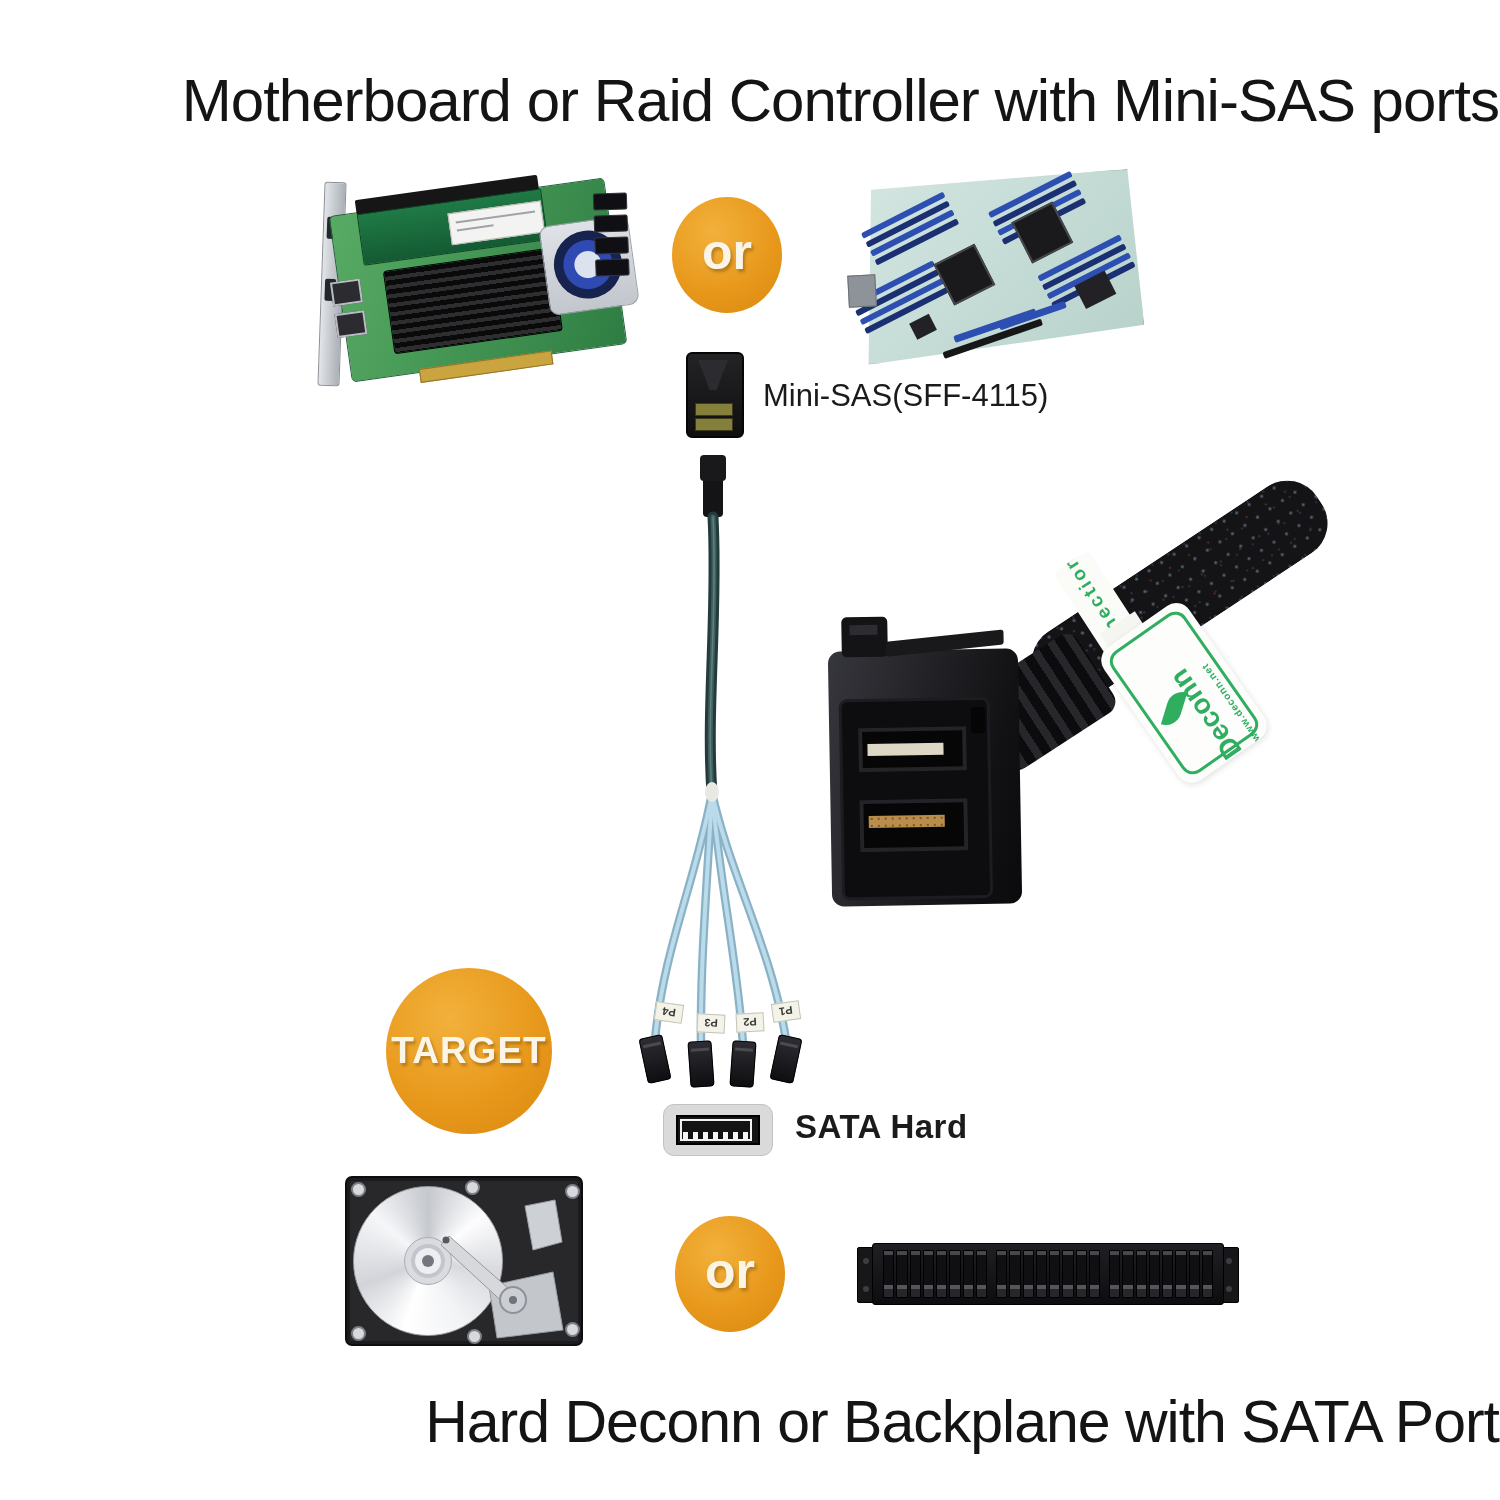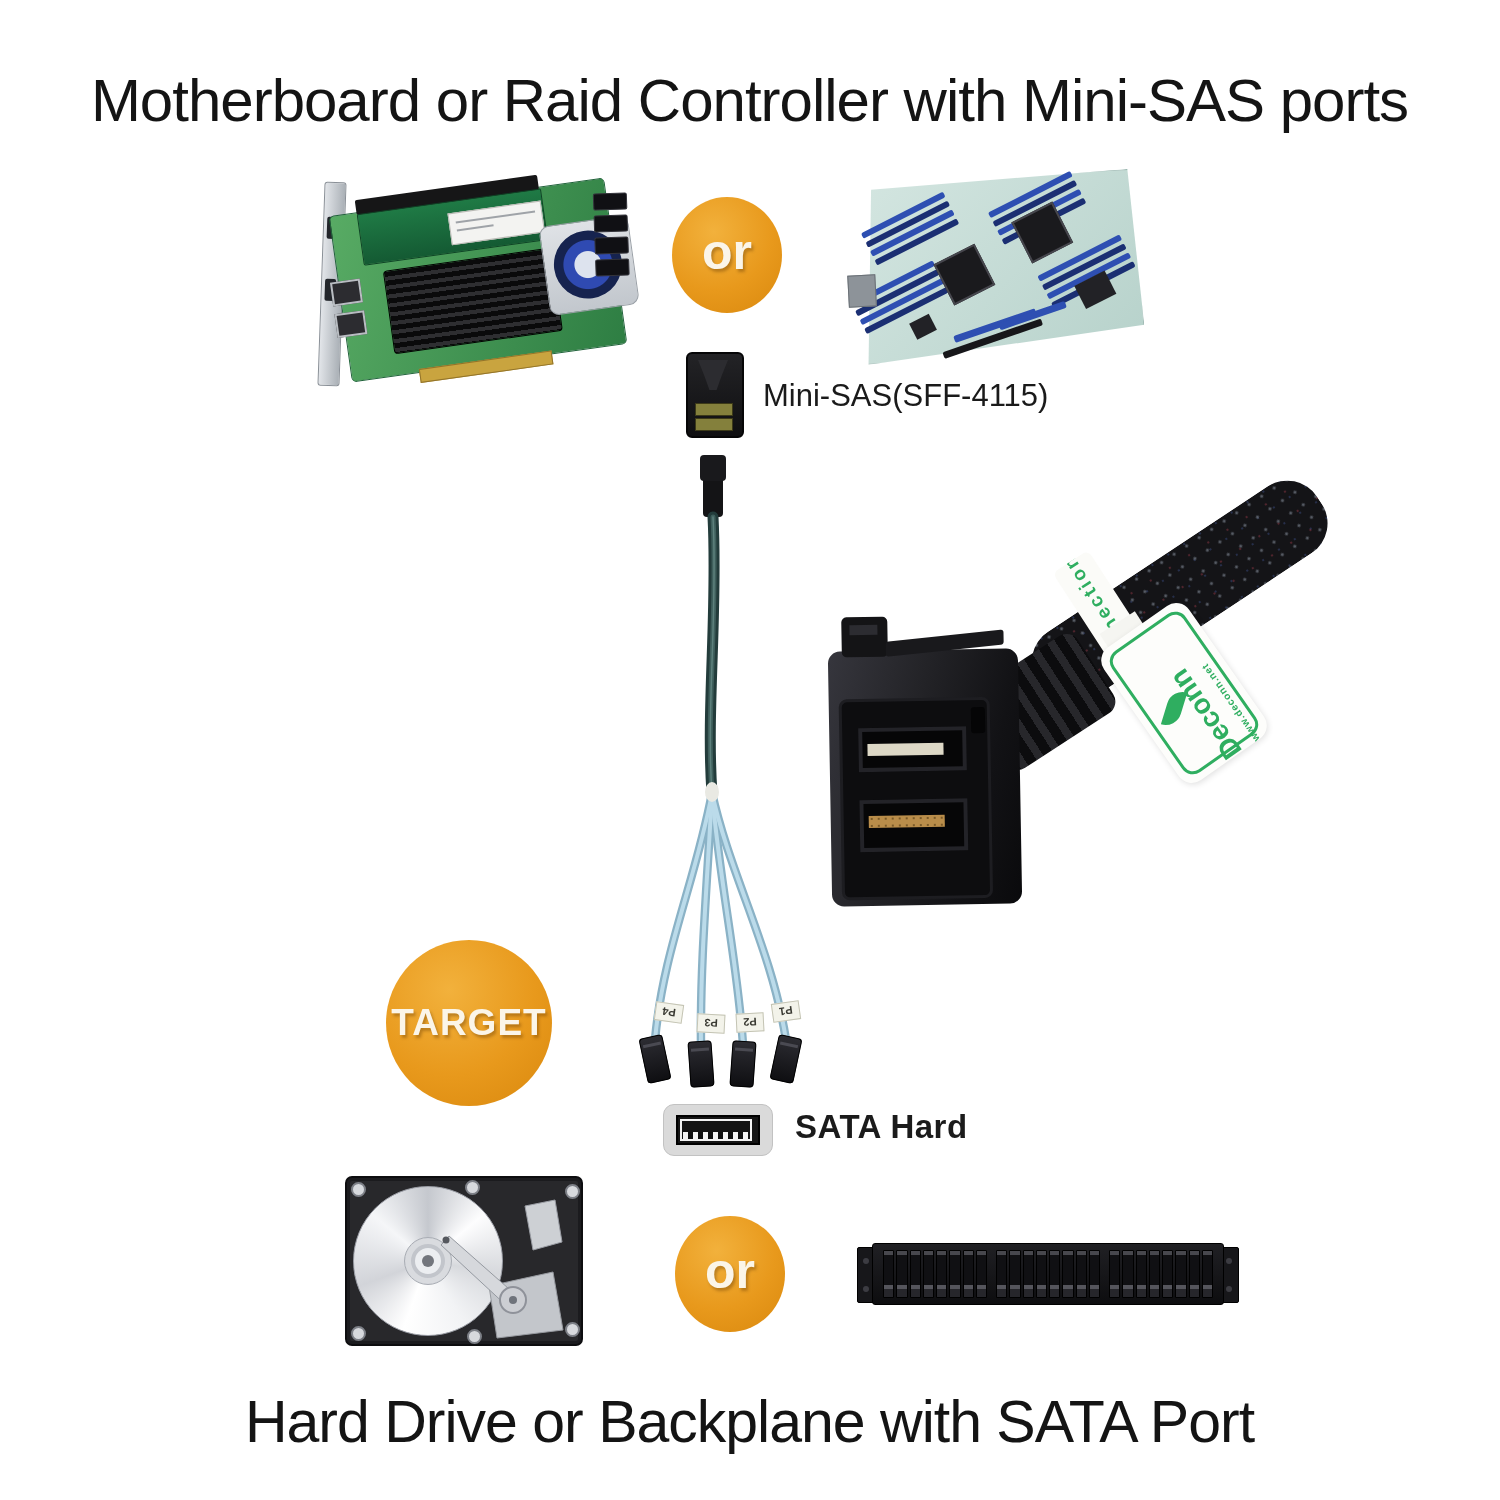--- a/index.html
+++ b/index.html
@@ -1,33 +1,33 @@
 <!DOCTYPE html>
 <html style="--color-accent-orange: #E8991C; --color-badge-text: #FBF5E8; --color-title-text: #141414; --color-sata-cable-blue: #A9CDE0; --color-brand-green: #2FAE60; --color-pcb-green: #3F9B55; --color-motherboard-teal: #C9DED9;"><head>
 <meta charset="utf-8">
 <style>
   html,body{margin:0;padding:0;background:#ffffff;}
   #page{position:relative;width:1500px;height:1500px;background:#fff;overflow:hidden;
         font-family:"Liberation Sans", sans-serif;color:#111;}
 
   
-  .big-title{position:absolute;left:0;width:1499px;text-align:center;
+  .big-title{position:absolute;left:0;width:1499px;text-align:right;
              font-size:60px;font-weight:400;letter-spacing:-1px;color:#141414;white-space:nowrap;}
   #title-top{top:66px;}
   #title-bottom{top:1388px;font-size:59px;}
 
   
   .badge{position:absolute;border-radius:50%;
          background:radial-gradient(circle at 38% 30%, #f2b13c 0%, var(--color-accent-orange,#E8991C) 55%, #d9880e 100%);
          display:flex;align-items:center;justify-content:center;
          color:var(--color-badge-text,#FBF5E8);font-weight:700;
          text-shadow:2px 3px 3px rgba(90,50,0,.35);}
   .badge.or{font-size:50px;font-weight:600;padding-bottom:6px;}
   #badge-host{left:387px;top:380px;width:168px;height:168px;font-size:44px;letter-spacing:2px;}
-  #badge-target{left:386px;top:940px;width:166px;height:166px;font-size:37px;letter-spacing:1px;}
+  #badge-target{left:386px;top:968px;width:166px;height:166px;font-size:37px;letter-spacing:1px;}
   #badge-or-top{left:672px;top:197px;width:110px;height:110px;}
   #badge-or-bottom{left:675px;top:1216px;width:110px;height:110px;}
 
   
   #raid-card{position:absolute;left:295px;top:168px;width:340px;height:230px;}
   #raid-card .bracket{position:absolute;left:26px;top:14px;width:20px;height:202px;
       background:linear-gradient(90deg,#e2e5e9,#aab0b6);border:1px solid #8a9097;border-radius:3px;transform:rotate(2deg);}
   #raid-card .bracket .hole{position:absolute;left:3px;width:11px;height:22px;background:#23262b;border-radius:2px;}
   #raid-card .hole.h1{top:34px;} #raid-card .hole.h2{top:96px;}
   #raid-card .card-body{position:absolute;left:44px;top:28px;width:278px;height:168px;transform:rotate(-8deg);}
@@ -401,15 +401,15 @@
           <div class="bay"></div>
           <div class="bay"></div>
           <div class="bay"></div>
           <div class="bay"></div>
           <div class="bay"></div>
           <div class="bay"></div>
         </div>
     </div>
   </div>
 
-  <div id="title-bottom" class="big-title">Hard Drive or Backplane with SATA Port</div>
+  <div id="title-bottom" class="big-title">Hard Deconn or Backplane with SATA Port</div>
 
 </div>
 
 </body></html>

